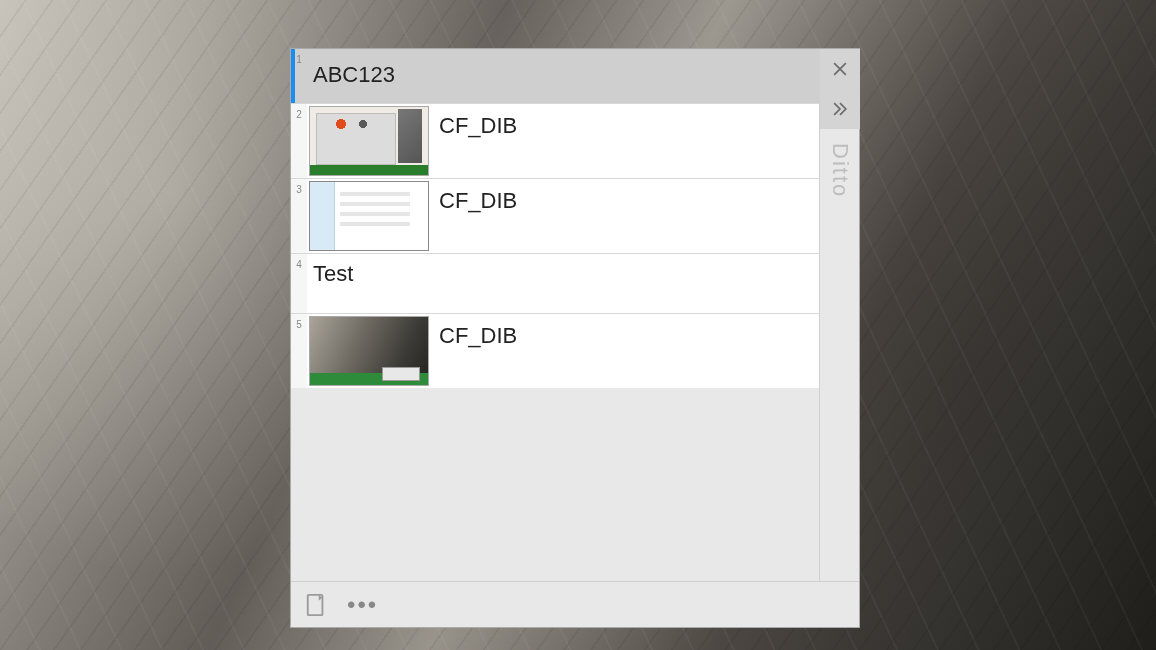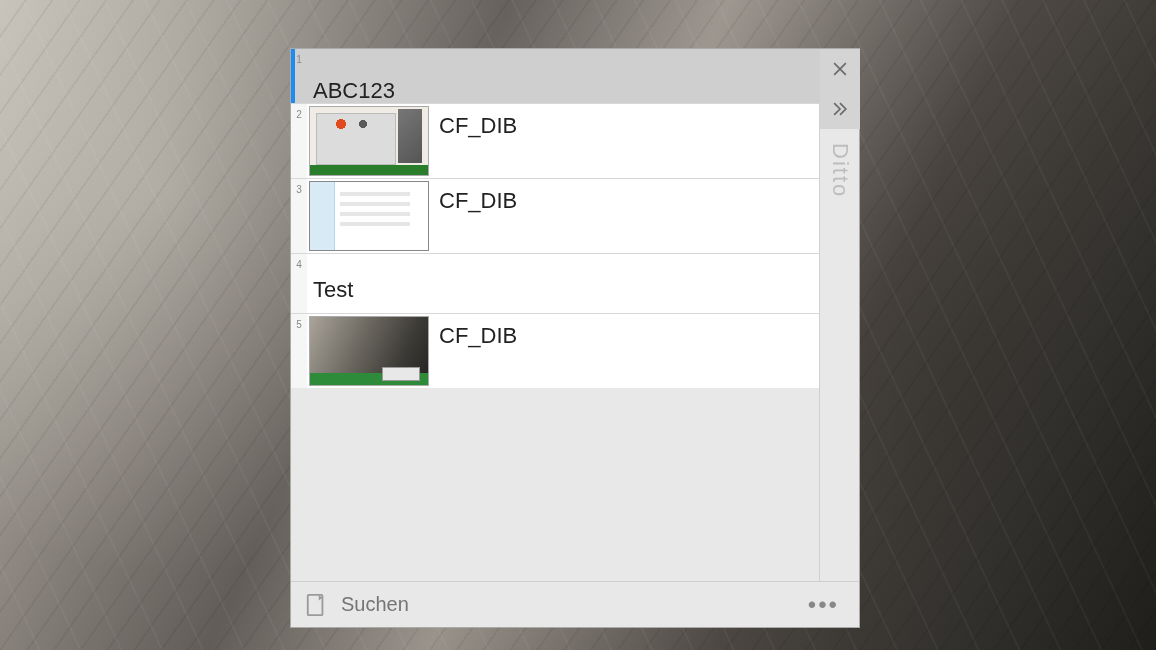--- a/index.html
+++ b/index.html
@@ -160,21 +160,20 @@
 
     .label {
       font-size: 22px;
       color: #222;
       padding: 10px 8px 4px 4px;
       line-height: 1.1;
     }
     .item.text .label {
       padding-left: 6px;
       padding-top: 8px;
-      margin-top: 16px;
     }
     .item.selected .label {
       padding-top: 14px;
     }
 
     .right-rail {
       width: 40px;
       background: #e8e8e8;
       display: flex;
       flex-direction: column;
@@ -307,18 +306,17 @@
     </div>
   </div>
 
   <div class="footer">
     <div class="footer-icon">
       <svg viewBox="0 0 24 28" width="22" height="26" fill="none" stroke="#9a9a9a" stroke-width="2">
         <rect x="3" y="3" width="16" height="22" rx="1"></rect>
         <path d="M15 3 v6 l4 -3 z" fill="#9a9a9a" stroke="none"></path>
       </svg>
     </div>
-    <input class="search-input" placeholder="Suchen" style="">
     <div class="more-btn">
       <span>•••</span>
     </div>
   </div>
 </div>
 
 </body></html>

